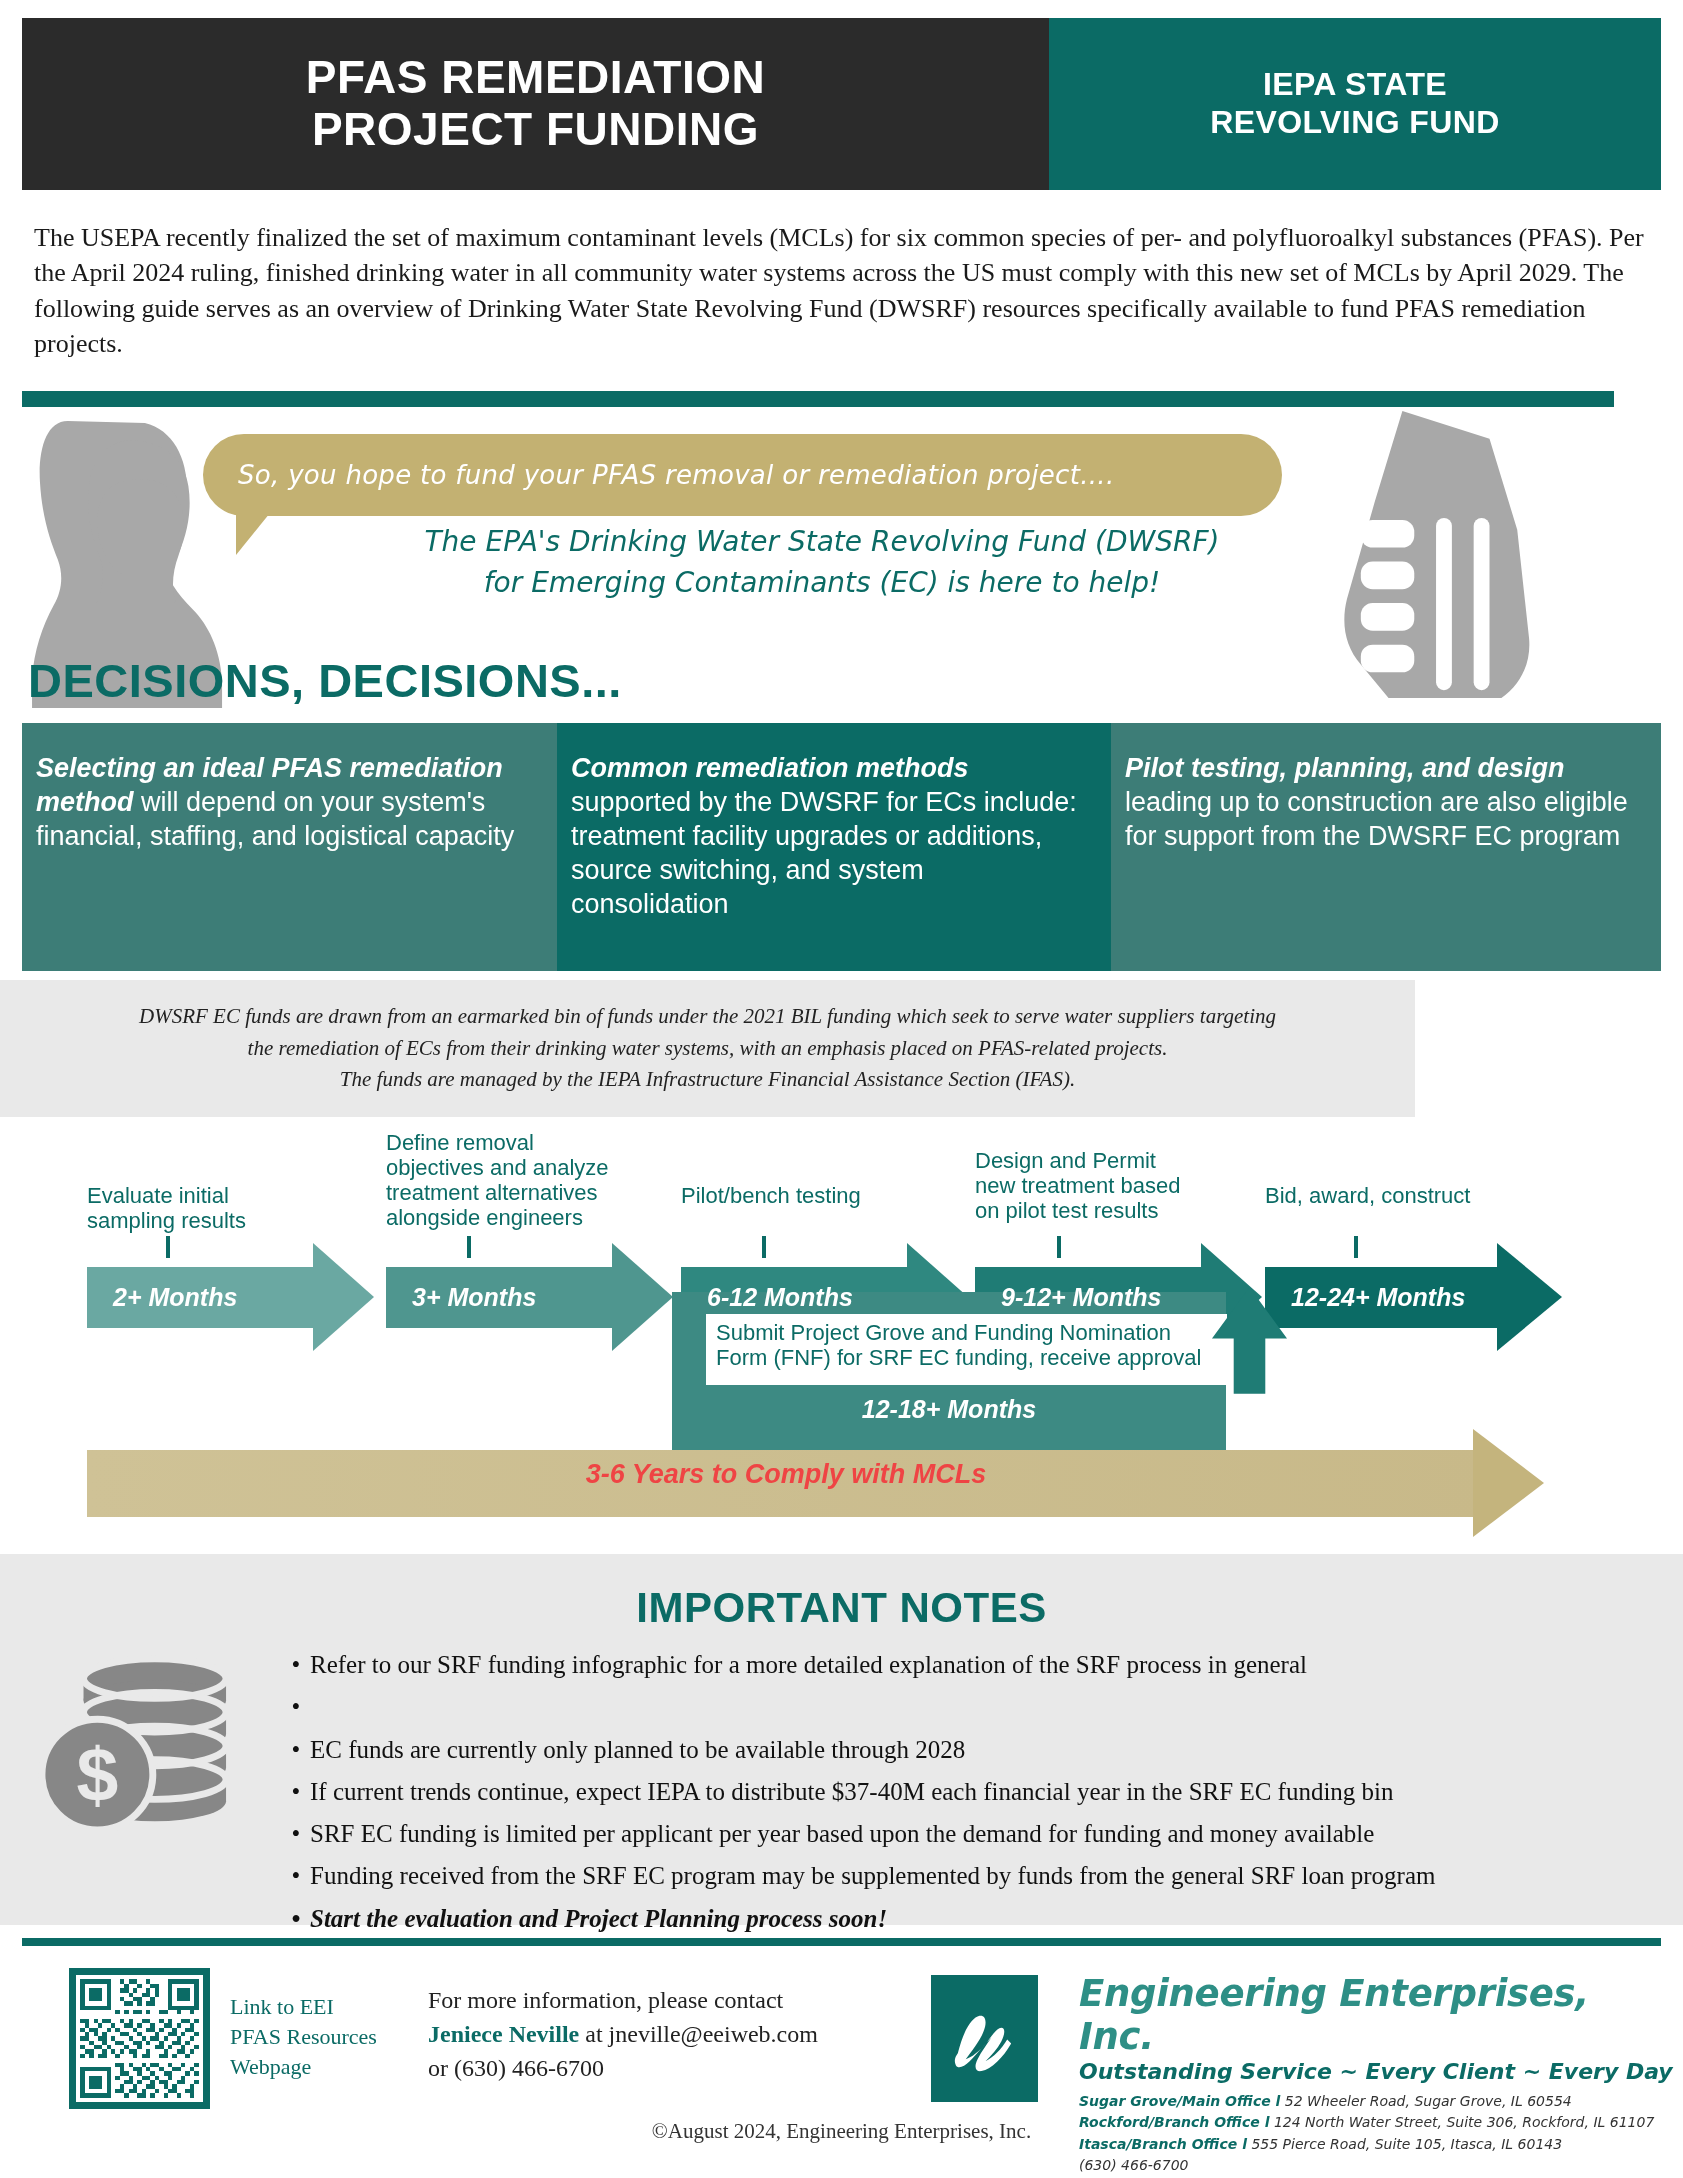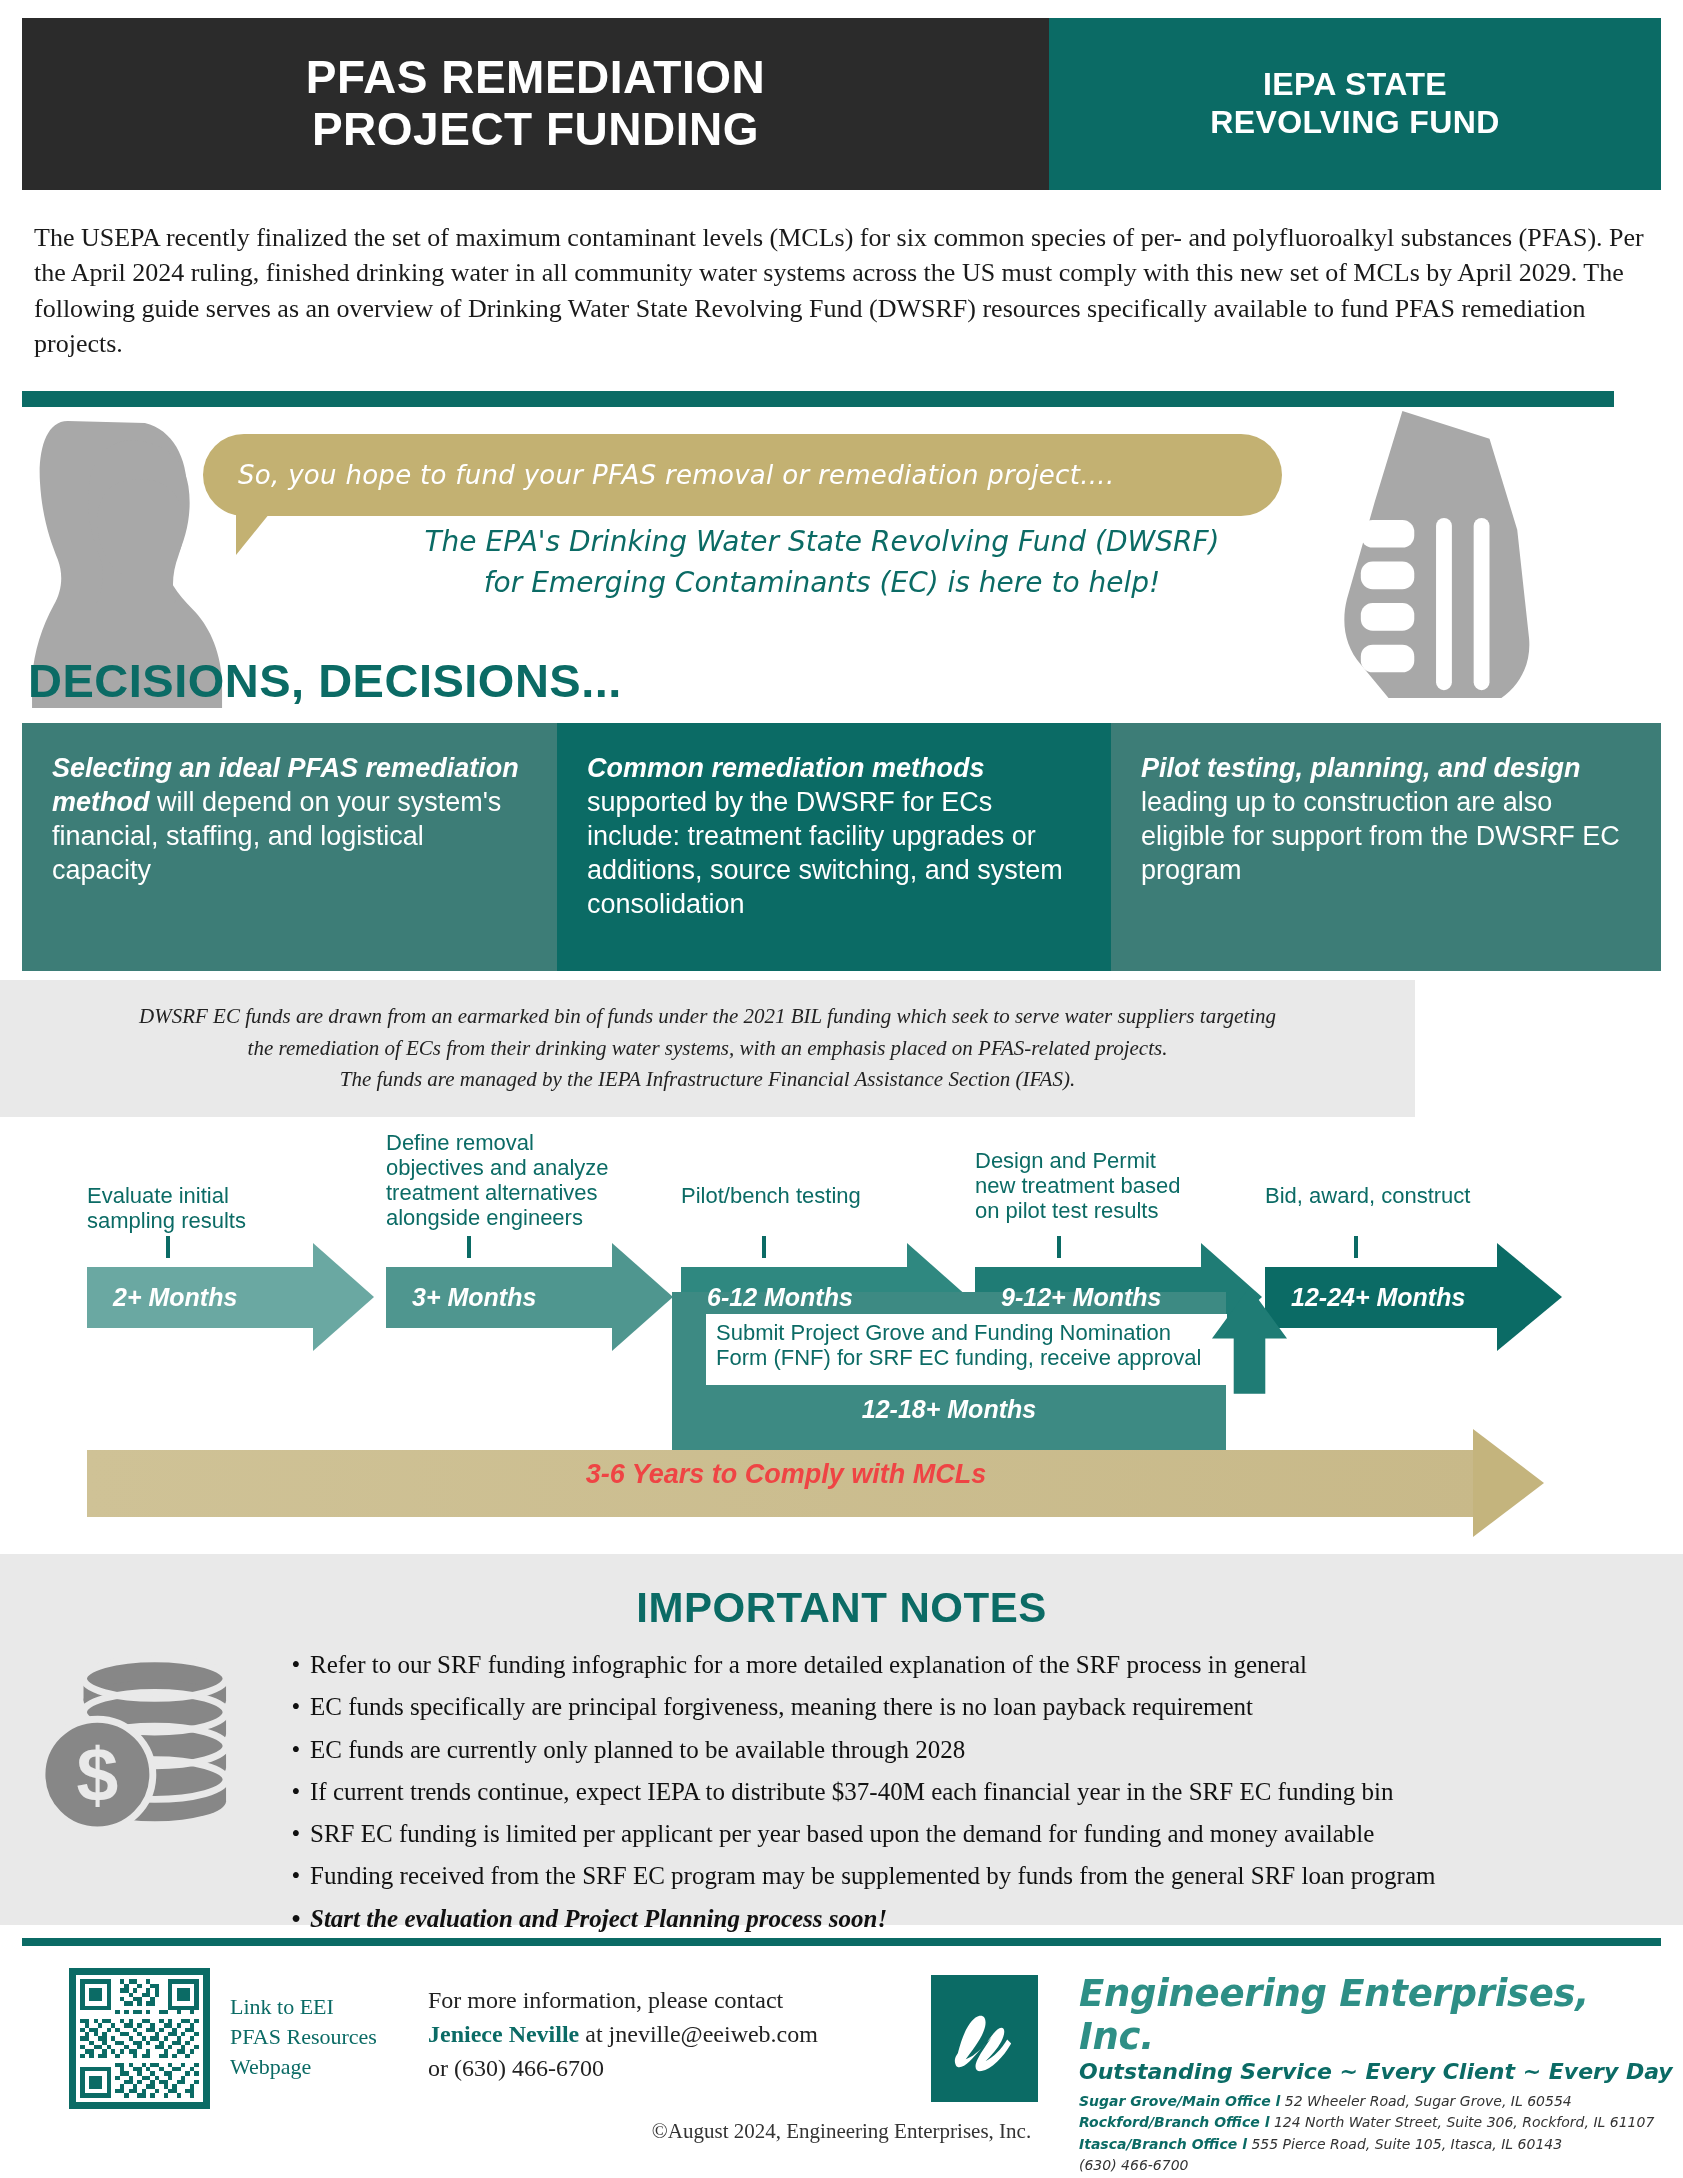--- a/index.html
+++ b/index.html
@@ -60,21 +60,21 @@
     font-family:"DejaVu Sans", sans-serif;
   }
 
   .decisions {
     position:absolute; left:28px; top:653px;
     color:#0b6b65; font-size:47px; font-weight:bold; letter-spacing:0.5px;
   }
 
   
   .cols { position:absolute; left:22px; top:723px; width:1639px; height:248px; display:flex; }
-  .col { padding:28px 30px 0 30px; color:#ffffff; font-size:27px; line-height:1.26; }
+  .col { padding:28px 30px 0 14px; color:#ffffff; font-size:27px; line-height:1.26; }
   .col.a { flex:0 0 535px; background:#3d7d77; }
   .col.b { flex:0 0 554px; background:#0b6b65; }
   .col.c { flex:1; background:#3d7d77; }
   .col .em { font-weight:bold; font-style:italic; }
 
   .gray-note {
     position:absolute; left:0; top:980px; width:1415px; height:137px; background:#e9e9e9;
     display:flex; align-items:center; justify-content:center;
   }
   .gray-note .g {
@@ -347,21 +347,20 @@
       </svg>
     </div>
 
     <div class="notes-list">
       <div class="note-item">
         <span class="bul">•</span>
         <span>Refer to our SRF funding infographic for a more detailed explanation of the SRF process in general</span>
       </div>
       <div class="note-item">
         <span class="bul">•</span>
-        <span>EC funds specifically are principal forgiveness, meaning there is no loan payback requirement</span>
       </div>
       <div class="note-item">
         <span class="bul">•</span>
         <span>EC funds are currently only planned to be available through 2028</span>
       </div>
       <div class="note-item">
         <span class="bul">•</span>
         <span>If current trends continue, expect IEPA to distribute $37-40M each financial year in the SRF EC funding bin</span>
       </div>
       <div class="note-item">

